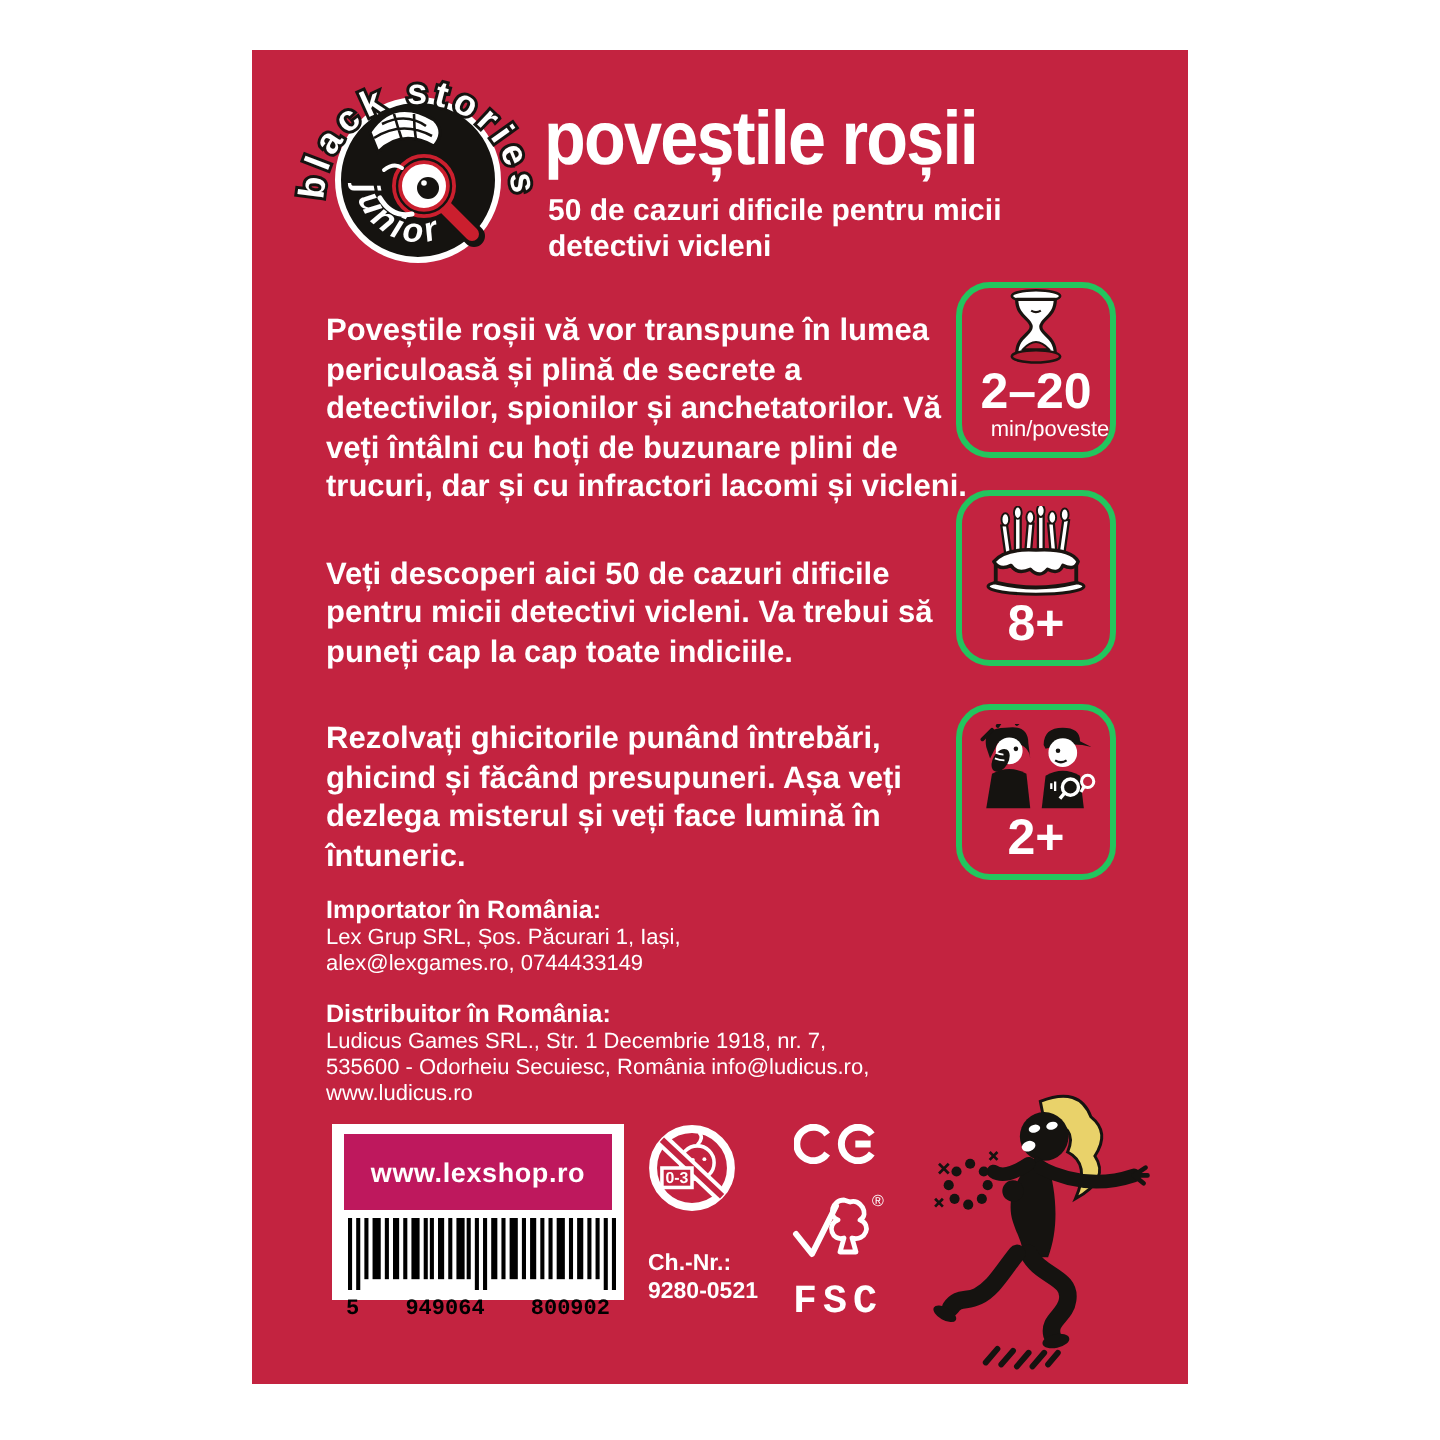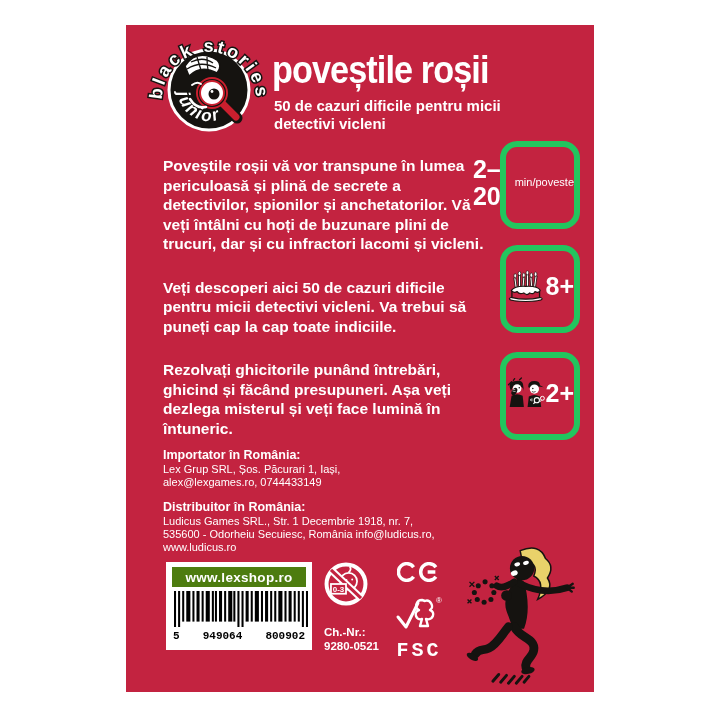--- a/index.html
+++ b/index.html
@@ -9,40 +9,40 @@
 
   .logo{position:absolute;left:18px;top:0px;width:130px;height:130px;}
 
   .title{position:absolute;left:146px;top:26px;font-size:38px;font-weight:bold;letter-spacing:-1px;
          transform:scaleX(.9);transform-origin:left top;white-space:nowrap;line-height:1;}
   .subtitle{position:absolute;left:148px;top:72px;font-size:15px;font-weight:bold;line-height:18px;}
 
   .paragraphs{position:absolute;left:37px;top:131px;width:326px;font-size:15.5px;font-weight:bold;line-height:19.5px;}
   .paragraphs p{margin:0 0 24px 0;}
 
-  .badge{position:absolute;left:352px;width:80px;border:6px solid #22c55e;border-radius:17px;box-sizing:border-box;
-         display:flex;flex-direction:row;align-items:center;justify-content:flex-end;padding-bottom:5px;margin-left:22px;}
+  .badge{position:absolute;left:352px;width:80px;border:3px solid #22c55e;border-radius:17px;box-sizing:border-box;
+         display:flex;flex-direction:column;align-items:center;justify-content:flex-end;padding-bottom:5px;}
   .badge-time{top:116px;height:88px;}
   .badge-age{top:220px;height:88px;}
   .badge-players{top:327px;height:88px;}
   .badge .value{font-size:25px;font-weight:bold;line-height:1.05;}
   .badge .unit{font-size:11px;font-weight:normal;line-height:1.1;padding-left:14px;}
   .badge svg{display:block;}
 
   .info{position:absolute;left:37px;font-size:11px;line-height:13px;}
   .info .heading{font-size:12.5px;font-weight:bold;margin-bottom:1px;}
   .importer{top:424px;}
   .distributor{top:476px;}
 
   .warning{position:absolute;right:28px;top:428px;text-align:right;font-size:12.5px;line-height:16.5px;}
   .warning b{font-weight:bold;}
 
   .barcode-box{position:absolute;left:40px;top:537px;width:146px;height:88px;background:#fff;
                box-sizing:border-box;padding:5px 6px;}
-  .shop-band{background:#4d7c0f;height:20px;display:flex;align-items:center;justify-content:center;
+  .shop-band{background:#be185d;height:38px;display:flex;align-items:center;justify-content:center;
              font-weight:bold;font-size:13.5px;color:#fff;letter-spacing:.3px;}
   .bars{margin:4px 2px 0 2px;}
   .digits{display:flex;justify-content:space-between;color:#000;font-family:"Liberation Mono",monospace;
           font-size:11px;font-weight:bold;margin-top:-1px;padding:0 1px;}
   .made-in{position:absolute;left:40px;top:631px;width:146px;text-align:center;font-weight:bold;font-size:12.5px;margin-top:37px;}
 
   .charge{position:absolute;left:198px;top:600px;font-size:11.5px;font-weight:bold;line-height:14px;}
 
   .age03{position:absolute;left:197px;top:536px;}
   .ce{position:absolute;left:271px;top:537px;}

